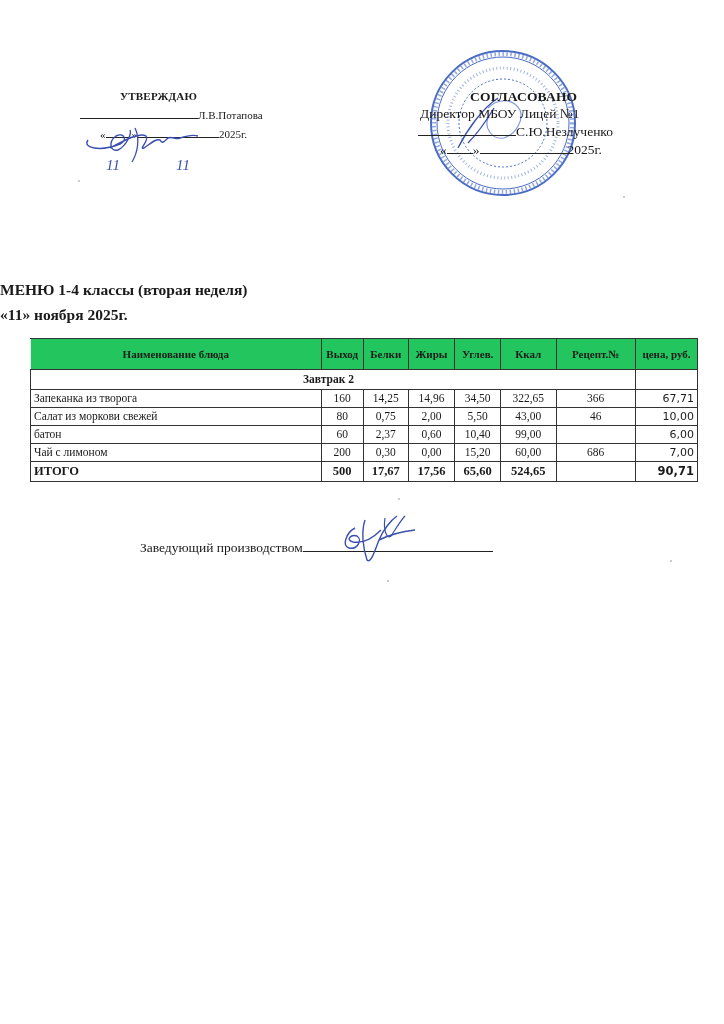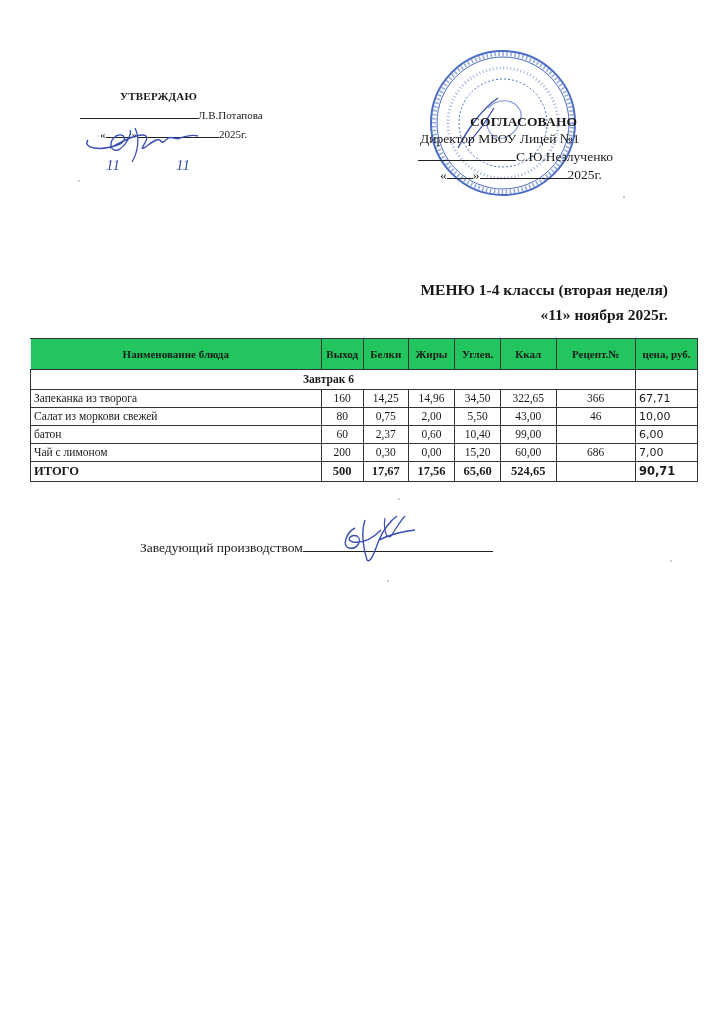--- a/index.html
+++ b/index.html
@@ -4,45 +4,45 @@
   <style>
     html, body { margin: 0; padding: 0; background: #ffffff; }
     body {
       width: 724px; height: 1024px; position: relative; overflow: hidden;
       font-family: "Liberation Serif", "DejaVu Serif", serif; color: #1a1a1a;
     }
     .abs { position: absolute; }
 
     
     .approve-left { left: 80px; top: 88px; width: 260px; font-size: 11px; line-height: 17px; }
-    .approve-right { left: 418px; top: 88px; width: 270px; font-size: 13.5px; line-height: 17px; margin-top: 25px; }
+    .approve-right { left: 418px; top: 88px; width: 270px; font-size: 13.5px; line-height: 17px; }
     .bold-title { font-weight: bold; letter-spacing: 0.2px; }
     .line { position: relative; white-space: nowrap; }
     .uline { display: inline-block; border-bottom: 1px solid #222; vertical-align: baseline; height: 13px; }
 
     
     .stamp { left: 428px; top: 48px; width: 150px; height: 150px; }
 
     
-    .title { left: 0; width: 668px; text-align: right; font-weight: bold; font-size: 15.5px; }
+    .title { left: 0; width: 668px; text-align: left; font-weight: bold; font-size: 15.5px; }
 
     
     .menu-table {
       left: 30px; top: 338px; width: 668px;
       border-collapse: collapse; font-size: 11.5px;
     }
     .menu-table th, .menu-table td {
       border: 1px solid #333; padding: 0 3px; height: 17px; line-height: 15px;
     }
     .menu-table thead th {
       background: #22c55e; font-weight: bold; font-size: 11px; height: 30px; text-align: center;
     }
     .menu-table thead th.first { border-left: 1px solid #e9e7f1; }
     .menu-table td.num { text-align: center; }
-    .menu-table td.price { text-align: left; font-family: "DejaVu Sans", sans-serif; font-size: 11px; }
+    .menu-table td.price { text-align: right; font-family: "DejaVu Sans", sans-serif; font-size: 11px; }
     .menu-table td.name { text-align: left; }
     .menu-table tr.section td { height: 19px; }
     .menu-table tr.section td.section-label { text-align: left; padding-left: 272px; font-weight: bold; border-right: 1px solid #333; }
     .menu-table tr.total td { font-weight: bold; height: 19px; font-size: 12.5px; }
     .menu-table tr.total td.price { font-size: 11.5px; }
 
     
     .footer { left: 140px; top: 538px; font-size: 13.5px; white-space: nowrap; }
     .footer .uline { width: 190px; }
 
@@ -111,21 +111,21 @@
       <th>Белки</th>
       <th>Жиры</th>
       <th>Углев.</th>
       <th>Ккал</th>
       <th>Рецепт.№</th>
       <th>цена, руб.</th>
     </tr>
   </thead>
   <tbody>
     <tr class="section">
-      <td colspan="7" class="section-label">Завтрак 6</td>
+      <td colspan="7" class="section-label">Завтрак 2</td>
       <td></td>
     </tr>
 
     <tr>
       <td class="name">Запеканка из творога</td>
       <td class="num">160</td>
       <td class="num">14,25</td>
       <td class="num">14,96</td>
       <td class="num">34,50</td>
       <td class="num">322,65</td>

